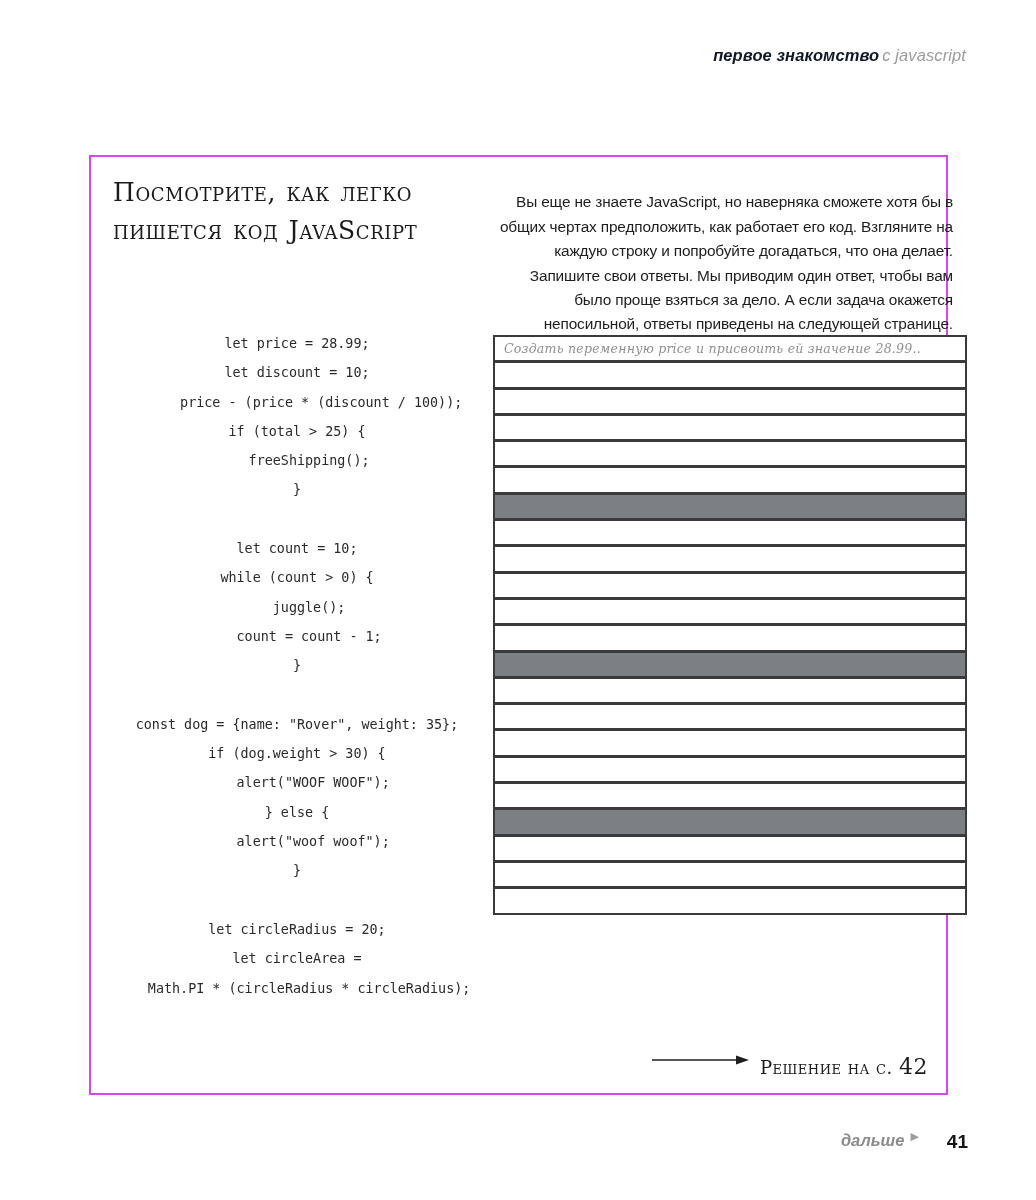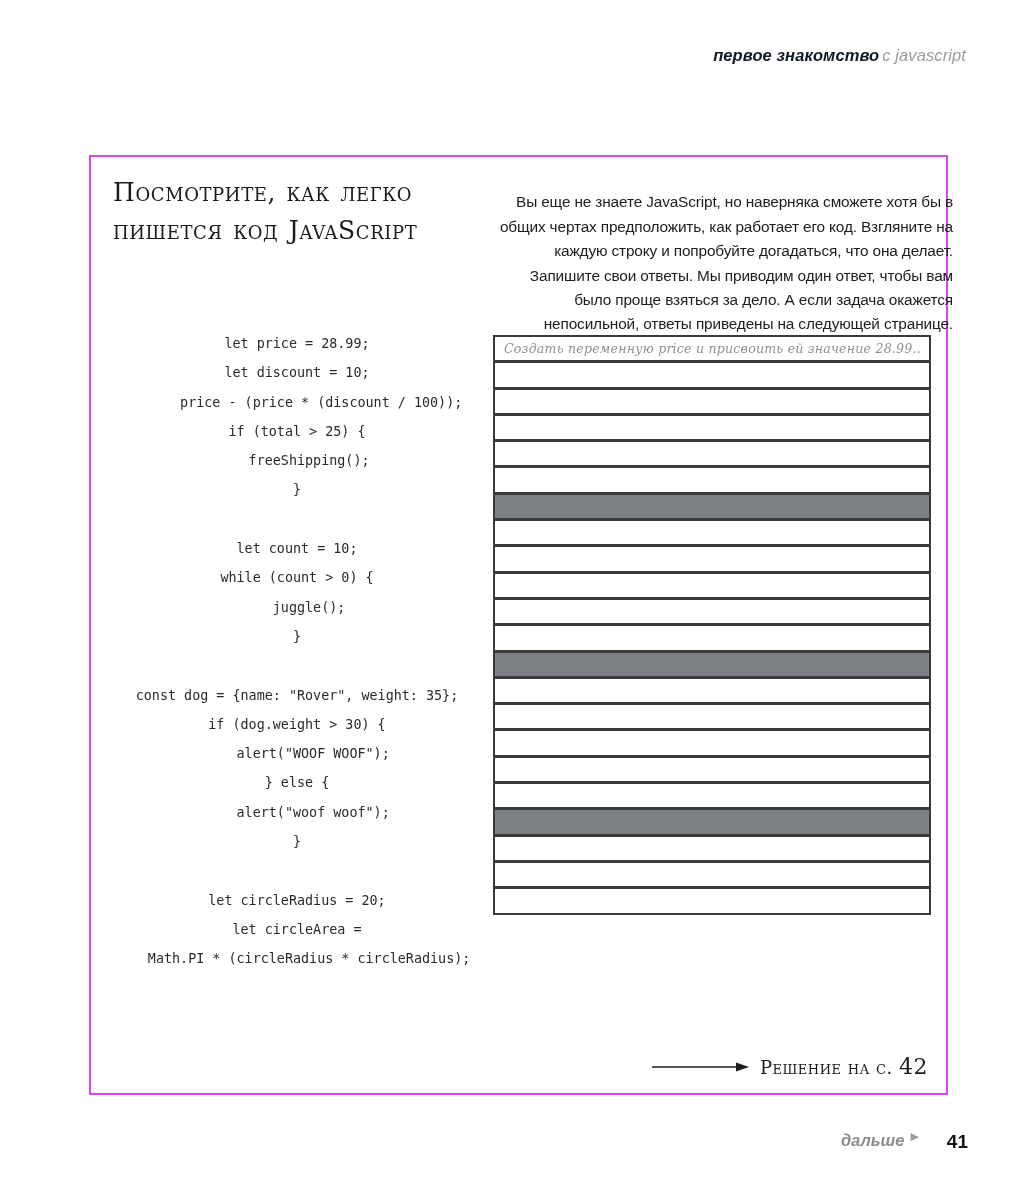--- a/index.html
+++ b/index.html
@@ -98,21 +98,21 @@
   }
   .code-gap {
     height: 29.3px;
   }
 
   
   .answer-table {
     position: absolute;
     left: 402px;
     top: 178px;
-    width: 438px;
+    width: 474px;
     border-collapse: separate;
     border-spacing: 0;
   }
   .ans-row {
     height: 27.3px;
     box-sizing: border-box;
     border: 2px solid #3a3a3a;
     margin-bottom: -1px;
     background: #ffffff;
     position: relative;
@@ -132,21 +132,21 @@
     letter-spacing: 0.2px;
     white-space: nowrap;
   }
 
   
   .solution {
     position: absolute;
     right: 18px;
     bottom: 14px;
     display: flex;
-    align-items: center;
+    align-items: flex-start;
     gap: 10px;
   }
   .sol-arrow {
     display: block;
     flex: 0 0 auto;
   }
   .sol-text {
     font-family: "DejaVu Serif", serif;
     font-size: 18px;
     color: #1b1b1b;
@@ -207,20 +207,21 @@
       <div class="code-line">let price = 28.99;</div>
       <div class="code-line">let discount = 10;</div>
       <div class="code-line">      price - (price * (discount / 100));</div>
       <div class="code-line">if (total &gt; 25) {</div>
       <div class="code-line">   freeShipping();</div>
       <div class="code-line">}</div>
       <div class="code-gap"></div>
       <div class="code-line">let count = 10;</div>
       <div class="code-line">while (count &gt; 0) {</div>
       <div class="code-line">   juggle();</div>
+      <div class="code-line">   count = count - 1;</div>
       <div class="code-line">}</div>
       <div class="code-gap"></div>
       <div class="code-line">const dog = {name: "Rover", weight: 35};</div>
       <div class="code-line">if (dog.weight &gt; 30) {</div>
       <div class="code-line">    alert("WOOF WOOF");</div>
       <div class="code-line">} else {</div>
       <div class="code-line">    alert("woof woof");</div>
       <div class="code-line">}</div>
       <div class="code-gap"></div>
       <div class="code-line">let circleRadius = 20;</div>

